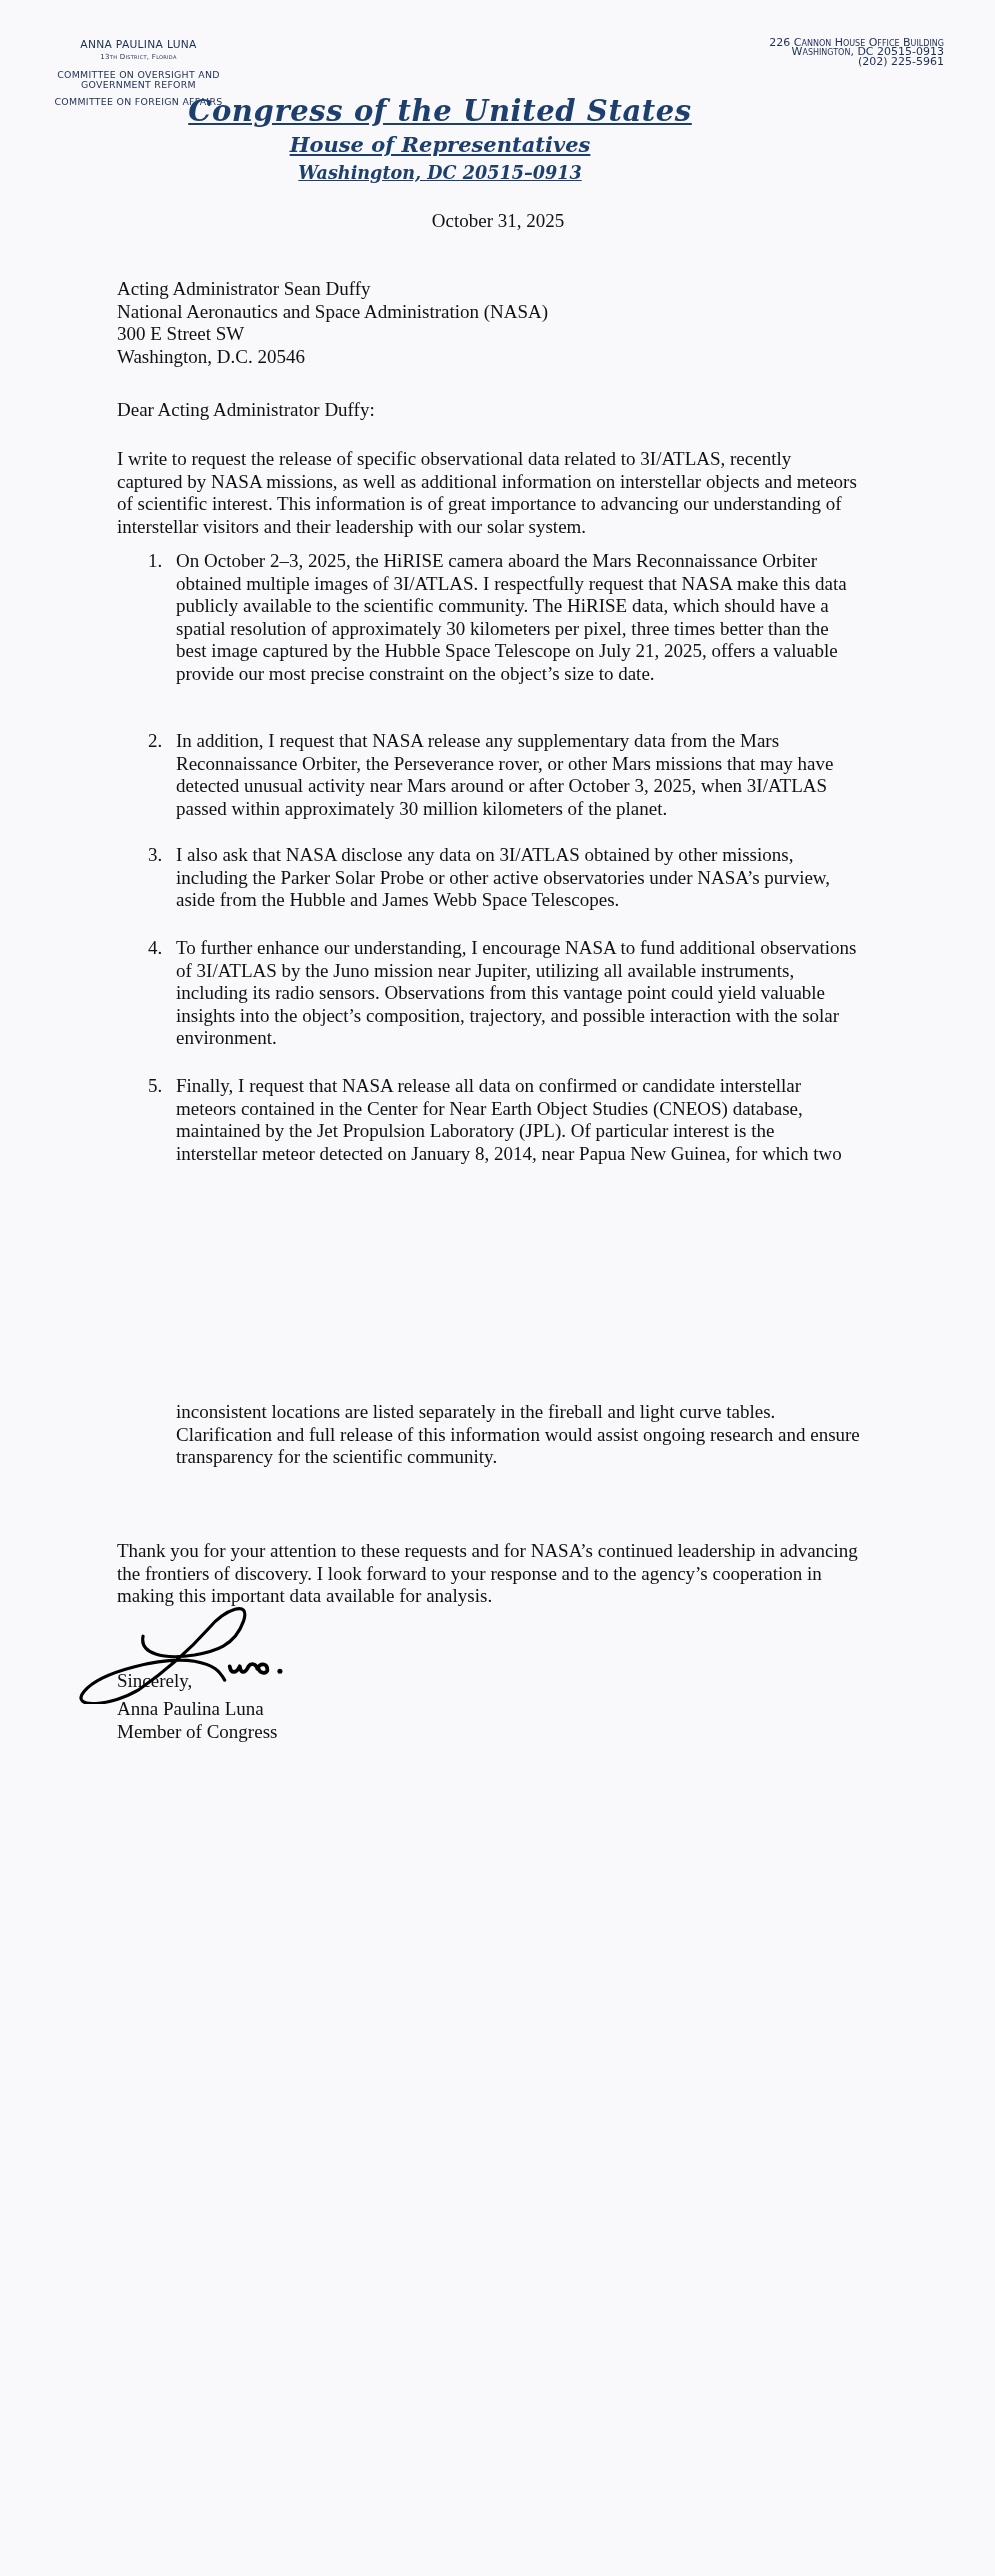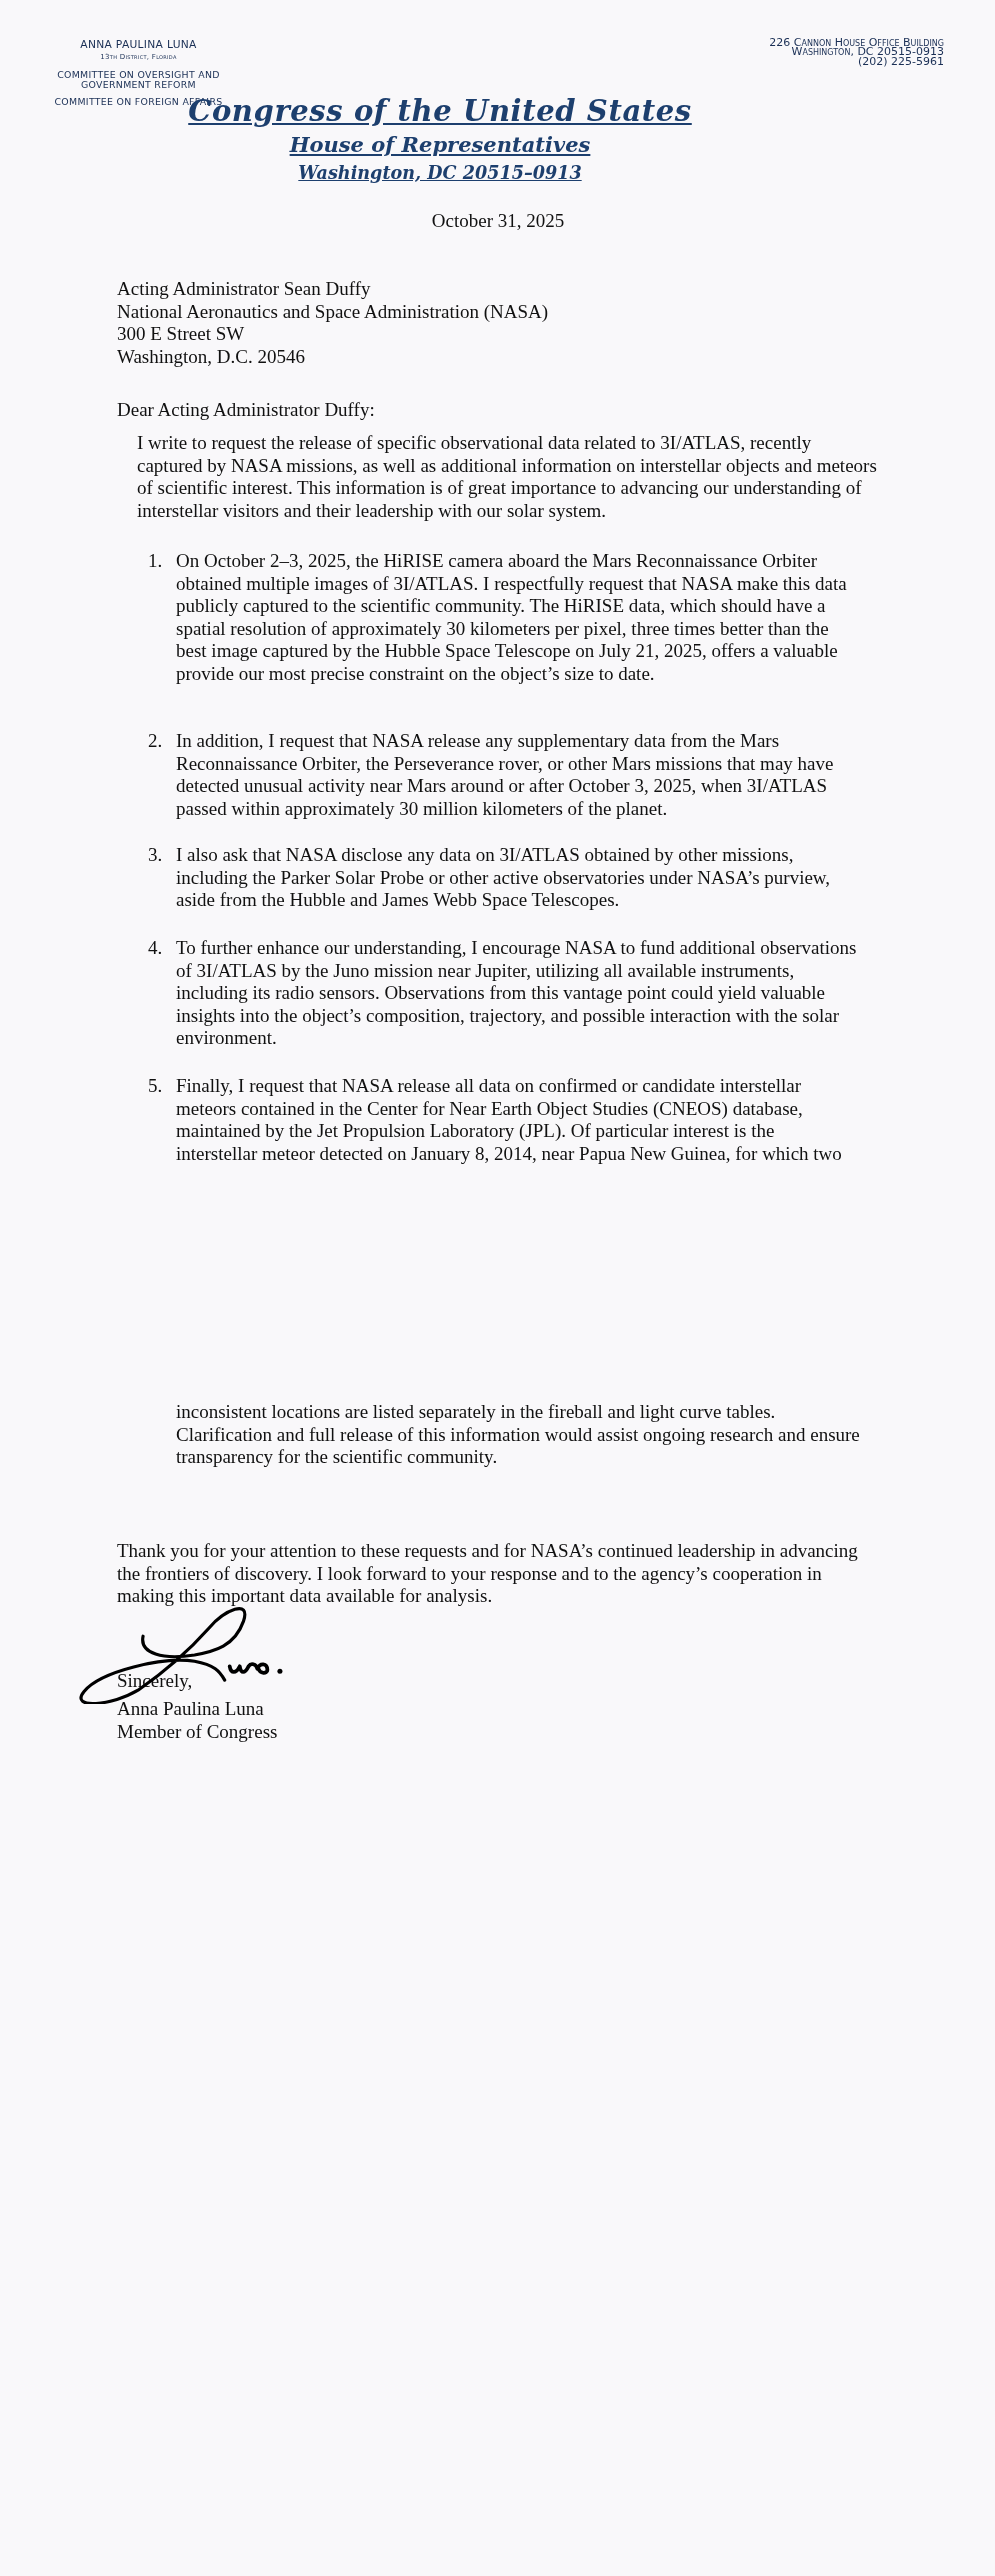--- a/index.html
+++ b/index.html
@@ -90,21 +90,21 @@
     }
     .body-block {
       position: absolute;
       left: 117px;
       width: 767px;
       font-size: 19px;
       line-height: 22.6px;
     }
     .recipient { top: 278px; }
     .salutation { top: 391px; margin-top: 8px; }
-    .intro { top: 432px; margin-left: 20px; }
+    .intro { top: 448px; }
     .list {
       position: absolute;
       left: 148px;
       width: 736px;
       font-size: 19px;
       line-height: 22.6px;
     }
     .list-item {
       position: absolute;
       left: 0;
@@ -171,21 +171,21 @@
   <span class="line">of scientific interest. This information is of great importance to advancing our understanding of</span>
   <span class="line">interstellar visitors and their leadership with our solar system.</span>
 </div>
 
 <div class="list" style="top:0;">
   <div class="list-item" style="top:550px;">
     <span class="list-num">1.</span>
     <div class="list-text">
       <span class="line">On October 2–3, 2025, the HiRISE camera aboard the Mars Reconnaissance Orbiter</span>
       <span class="line">obtained multiple images of 3I/ATLAS. I respectfully request that NASA make this data</span>
-      <span class="line">publicly captured to the scientific community. The HiRISE data, which should have a</span>
+      <span class="line">publicly available to the scientific community. The HiRISE data, which should have a</span>
       <span class="line">spatial resolution of approximately 30 kilometers per pixel, three times better than the</span>
       <span class="line">best image captured by the Hubble Space Telescope on July 21, 2025, offers a valuable</span>
       <span class="line">provide our most precise constraint on the object’s size to date.</span>
     </div>
   </div>
 
   <div class="list-item" style="top:730px;">
     <span class="list-num">2.</span>
     <div class="list-text">
       <span class="line">In addition, I request that NASA release any supplementary data from the Mars</span>

